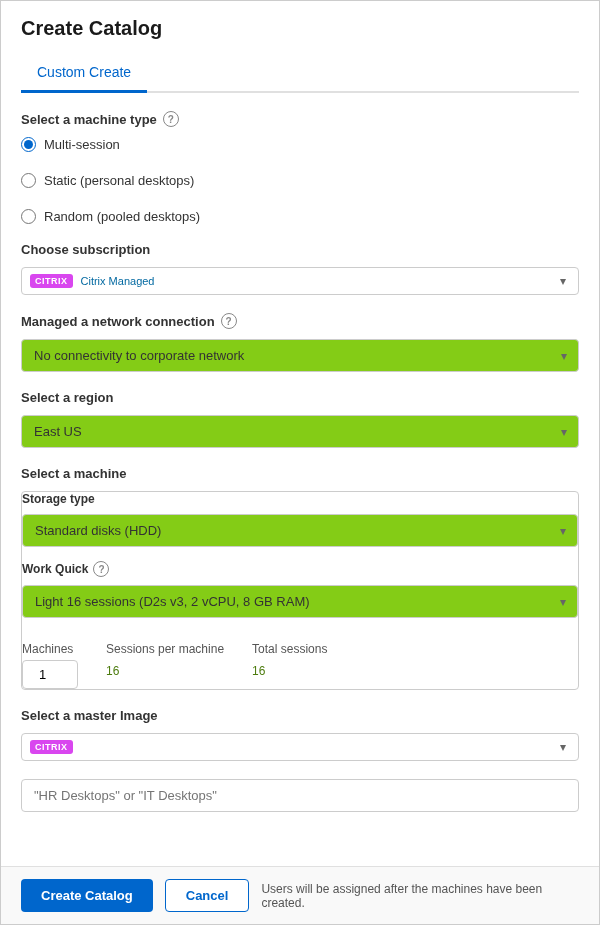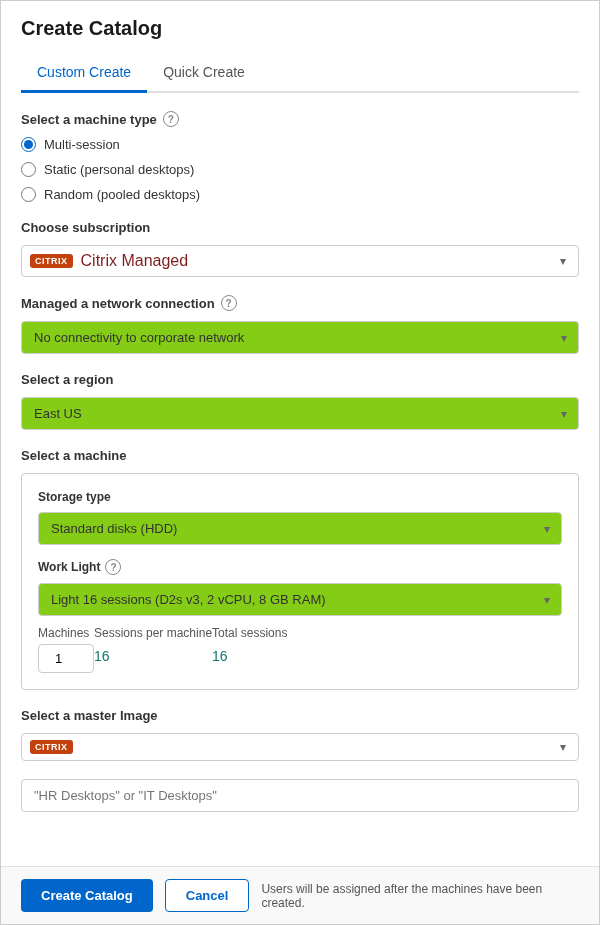--- a/index.html
+++ b/index.html
@@ -90,21 +90,21 @@
       flex-shrink: 0;
     }
 
     .section {
       margin-bottom: 18px;
     }
 
     .radio-group {
       display: flex;
       flex-direction: column;
-      gap: 10px;
+      gap: 21px;
       margin-bottom: 4px;
     }
 
     .radio-label {
       display: flex;
       align-items: center;
       gap: 8px;
       font-size: 13px;
       cursor: pointer;
     }
@@ -149,63 +149,63 @@
       align-items: center;
       border: 1px solid #ccc;
       border-radius: 4px;
       padding: 6px 36px 6px 8px;
       cursor: pointer;
       position: relative;
       background: #fff;
     }
 
     .citrix-badge {
-      background: #c2410c;
+      background: #d946ef;
       color: #fff;
       font-size: 9px;
       font-weight: 700;
       padding: 2px 5px;
       border-radius: 3px;
       margin-right: 8px;
       letter-spacing: 0.5px;
       flex-shrink: 0;
     }
 
     .select-with-badge .select-text {
-      font-size: 16px;
-      color: #7f1d1d;
+      font-size: 11px;
+      color: #0369a1;
       flex: 1;
     }
 
     .select-with-badge .select-arrow {
       position: absolute;
       right: 12px;
     }
 
     .machine-box {
       border: 1px solid #ccc;
       border-radius: 4px;
-      padding: 16px;
       margin-bottom: 0;
     }
 
     .machine-field-label {
       font-size: 12px;
       font-weight: 600;
       color: #333;
       margin-bottom: 8px;
       display: flex;
       align-items: center;
       gap: 5px;
     }
 
     .machine-row {
       display: flex;
+      gap: 28px;
       align-items: flex-start;
-      margin-top: 10px;
+      margin-top: 24px;
     }
 
     .machine-field {
       display: flex;
       flex-direction: column;
       gap: 4px;
     }
 
     .machine-field-header {
       font-size: 12px;
@@ -216,22 +216,22 @@
       width: 56px;
       padding: 6px 8px;
       border: 1px solid #ccc;
       border-radius: 4px;
       font-size: 13px;
       text-align: center;
       outline: none;
     }
 
     .machine-value {
-      font-size: 14px;
-      color: #0f766e;
+      font-size: 12px;
+      color: #4d7c0f;
       padding-top: 4px;
     }
 
     .catalog-name-input {
       width: 100%;
       padding: 8px 12px;
       border: 1px solid #ccc;
       border-radius: 4px;
       font-size: 13px;
       color: #999;
@@ -286,21 +286,20 @@
   </style>
 </head>
 <body>
 
 <div class="page-wrapper">
 
   <div class="page-header">
     <h1 class="page-title">Create Catalog</h1>
     <div class="tabs-row">
       <button class="tab active">Custom Create</button>
-      <button class="tab">Quick Create</button>
     </div>
   </div>
 
   <div class="content-area">
 
     <div class="section">
       <div class="section-label">
         <span>Select a machine type</span>
         <span class="help-icon">?</span>
       </div>
@@ -363,21 +362,21 @@
           <div class="select-wrapper">
             <select class="select-control">
               <option>Standard disks (HDD)</option>
             </select>
             <span class="select-arrow">▾</span>
           </div>
         </div>
 
         <div style="margin-top:14px;">
           <div class="machine-field-label">
-            <span>Work Light</span>
+            <span>Work Quick</span>
             <span class="help-icon">?</span>
           </div>
           <div class="select-wrapper">
             <select class="select-control">
               <option>Light  16 sessions  (D2s v3, 2 vCPU, 8 GB RAM)</option>
             </select>
             <span class="select-arrow">▾</span>
           </div>
         </div>
 

